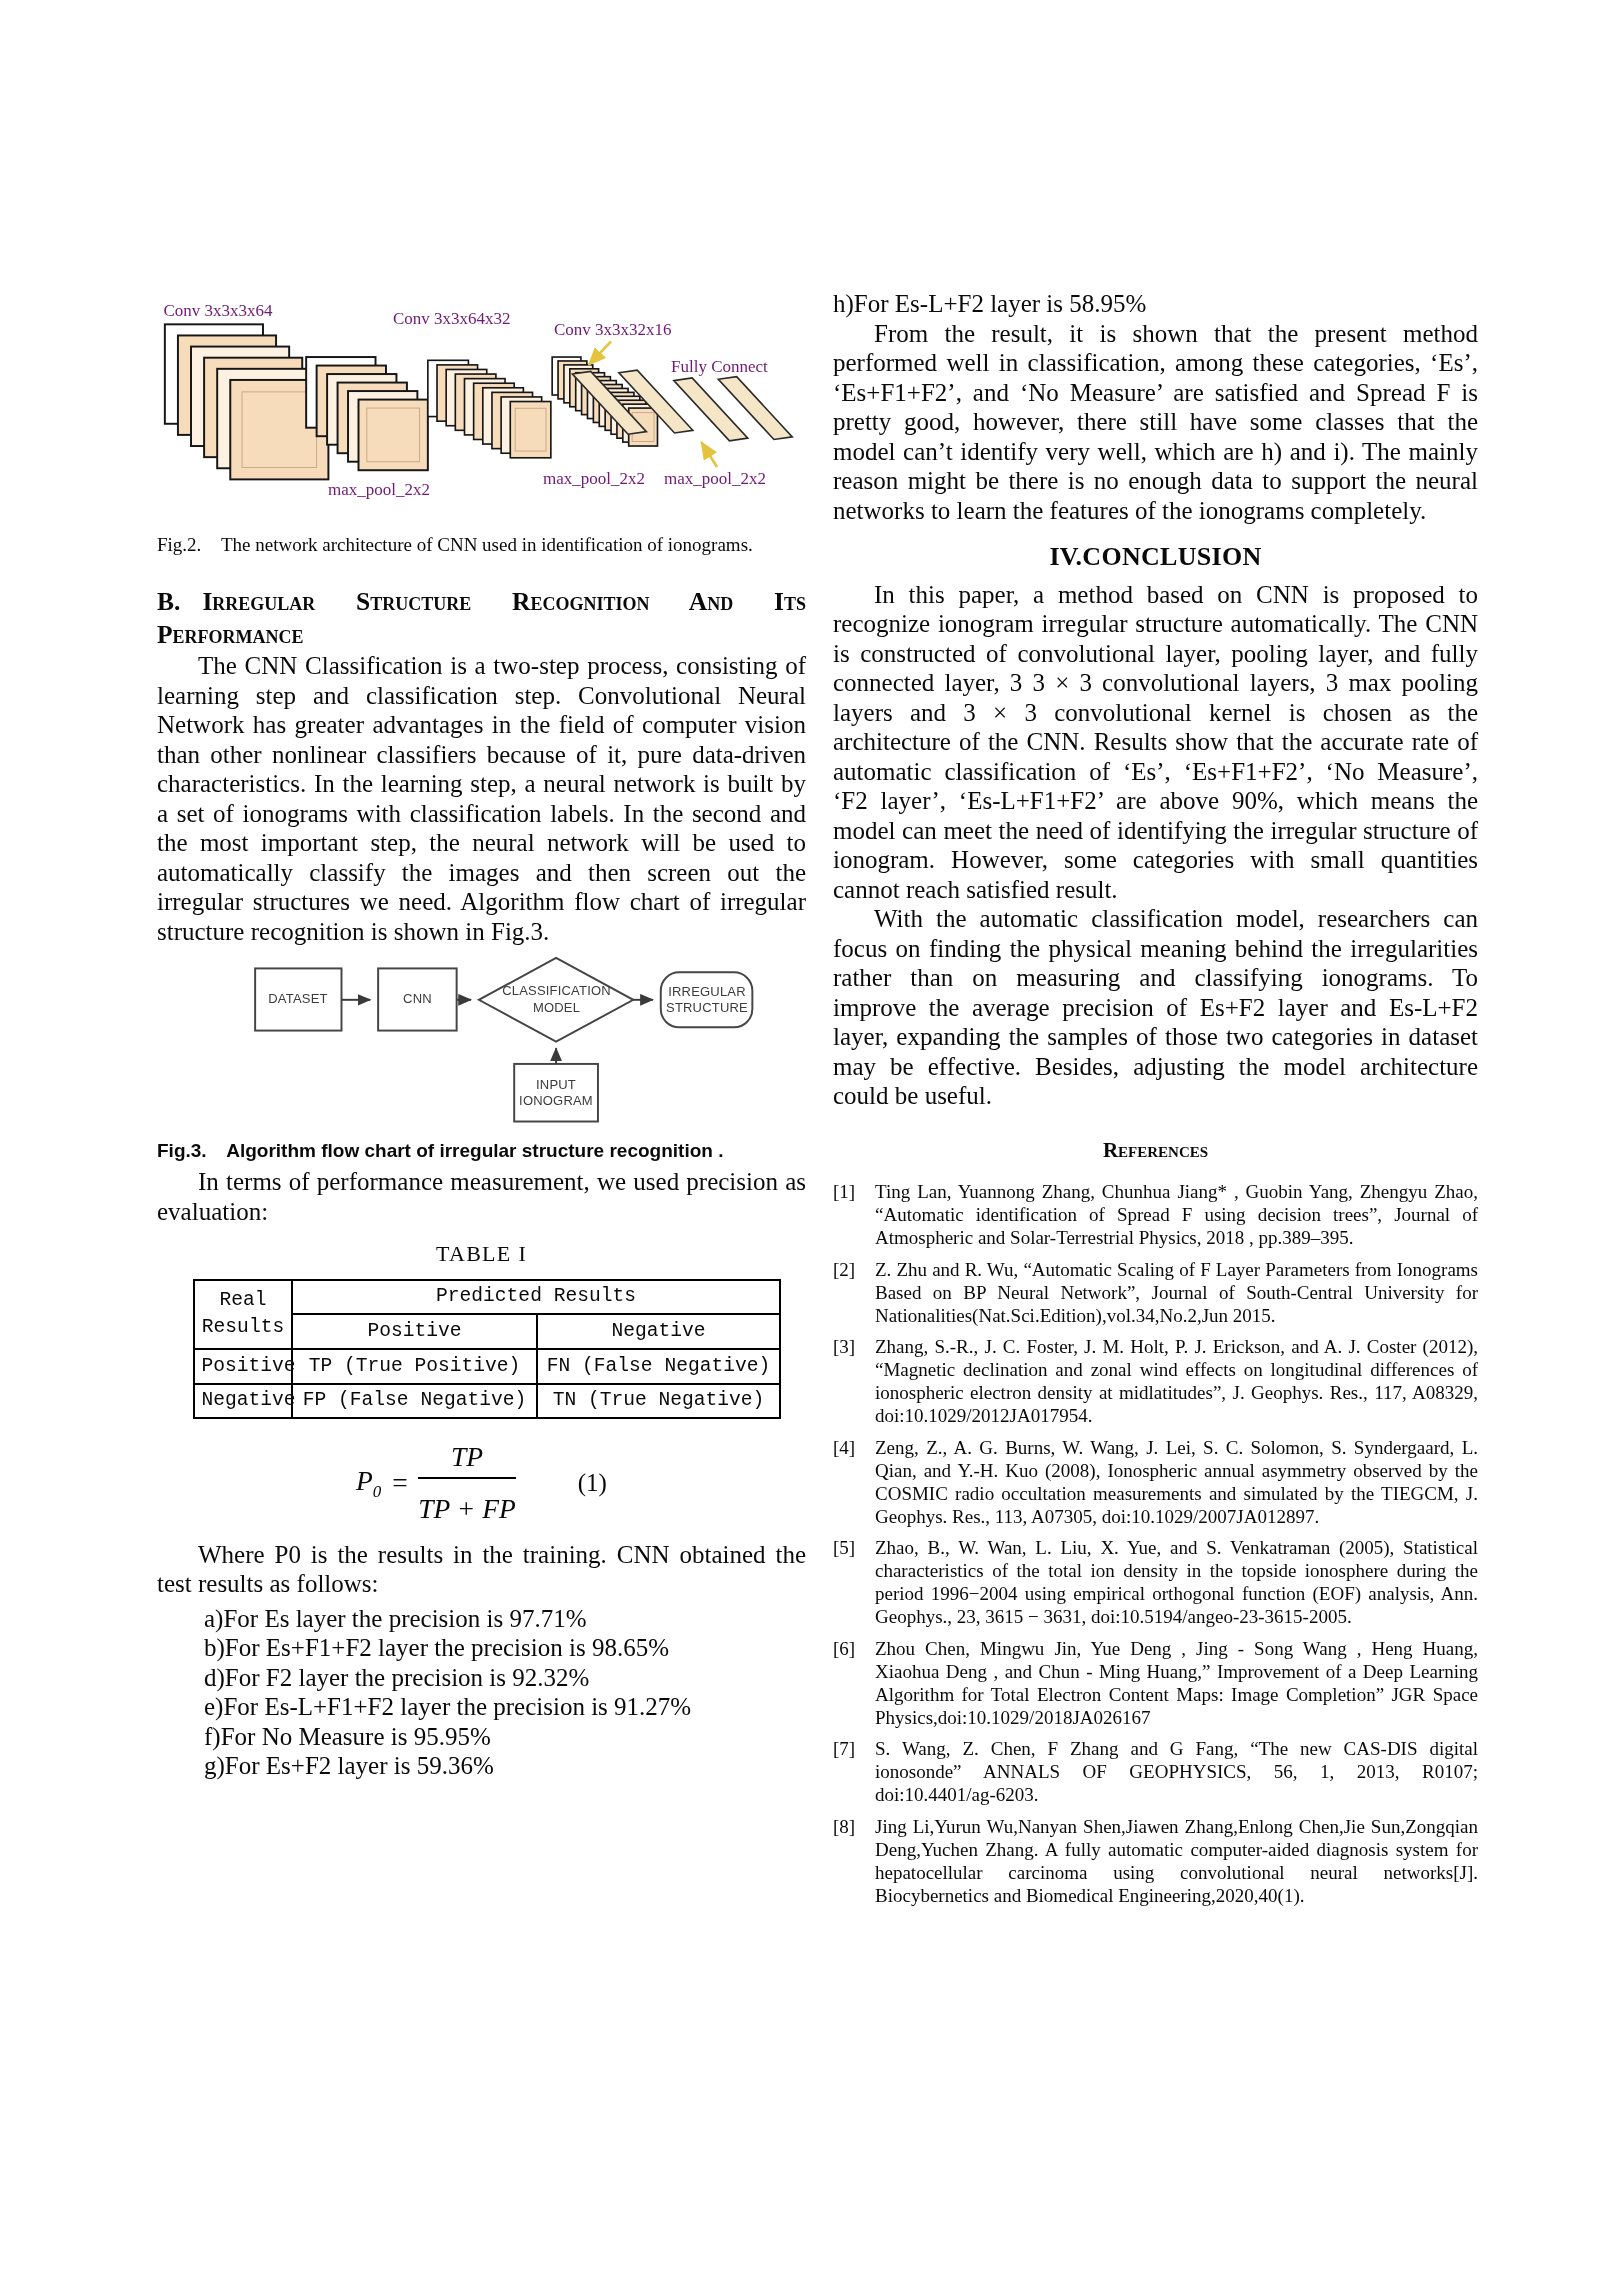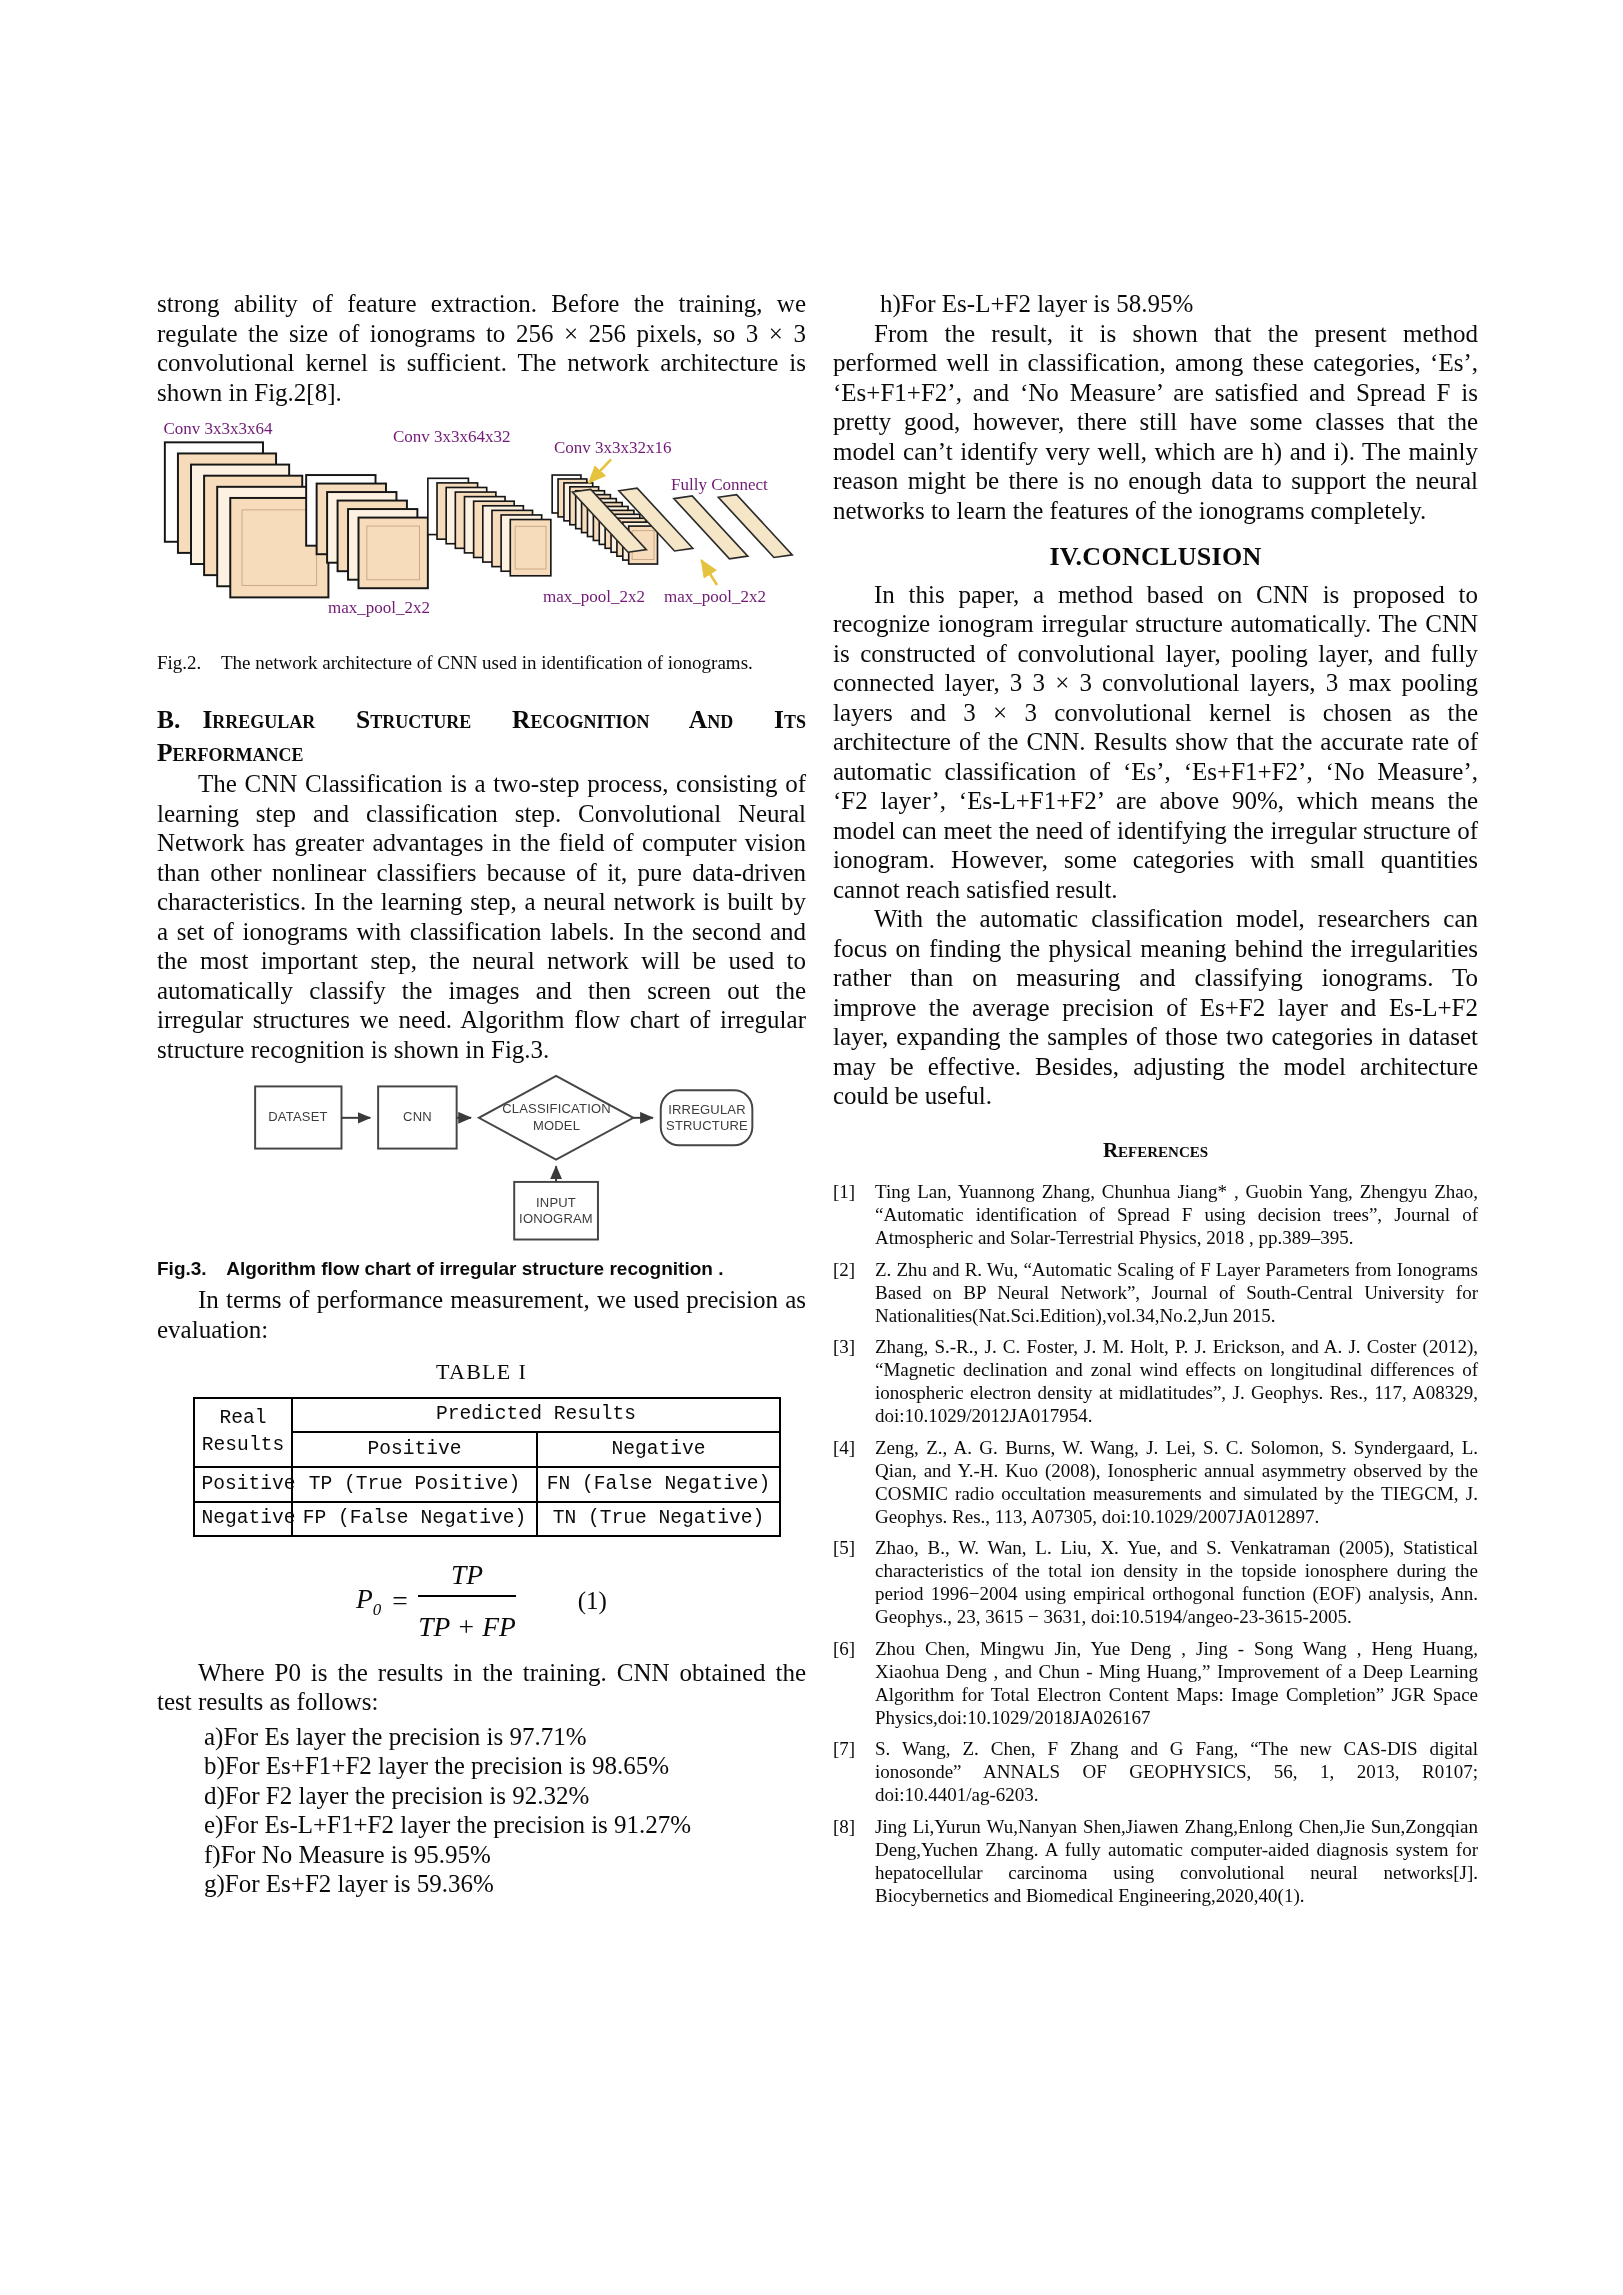--- a/index.html
+++ b/index.html
@@ -49,37 +49,36 @@
   .frac{display:inline-flex;flex-direction:column;text-align:center;}
   .frac .num{border-bottom:2px solid #000;padding:0 11.8px 3.9px;}
   .frac .den{padding-top:14px;}
   .eq-tag{font-style:normal;font-size:25px;margin-left:62px;}
 
   
   .results-list{margin:5.2px 0 0 47px;}
   .result-item{font-size:25px;line-height:29.5px;}
 
   
-  .result-h{font-size:25px;line-height:29.5px;margin-left:47px;}
+  .result-h{font-size:25px;line-height:29.5px;}
   .conclusion-heading{font-weight:bold;font-size:26px;text-align:center;margin-top:17px;
                       letter-spacing:0.3px;}
   .refs-heading{font-weight:bold;font-variant:small-caps;font-size:21px;text-align:center;
                 margin-top:27.5px;margin-bottom:17px;}
   .ref{display:flex;margin-bottom:8.5px;font-size:19px;line-height:23px;}
   .ref .marker{width:42px;flex:0 0 42px;}
   .ref .text{flex:1;text-align:justify;}
 </style>
 </head>
 <body>
 
 <div id="page">
 
   <div class="col" id="col-left">
 
-    <p class="body">strong ability of feature extraction. Before the training, we regulate the size of ionograms to 256 × 256 pixels, so 3 × 3 convolutional kernel is sufficient. The network architecture is shown in Fig.2[8].</p>
 
     <div id="fig2">
       <svg id="fig2-svg" width="649" height="228" viewBox="0 0 992 348">
         <defs>
           <marker id="yhead" markerWidth="9" markerHeight="9" refX="6.5" refY="3" orient="auto" markerUnits="strokeWidth">
             <path d="M0,0 L7,3 L0,6 Z" fill="#e5c33e"></path>
           </marker>
         </defs>
       <rect x="12" y="40" width="150" height="152" fill="#ffffff" stroke="#161616" stroke-width="3"></rect>
           <rect x="32" y="57" width="150" height="152" fill="#f7dcbc" stroke="#161616" stroke-width="3"></rect>

